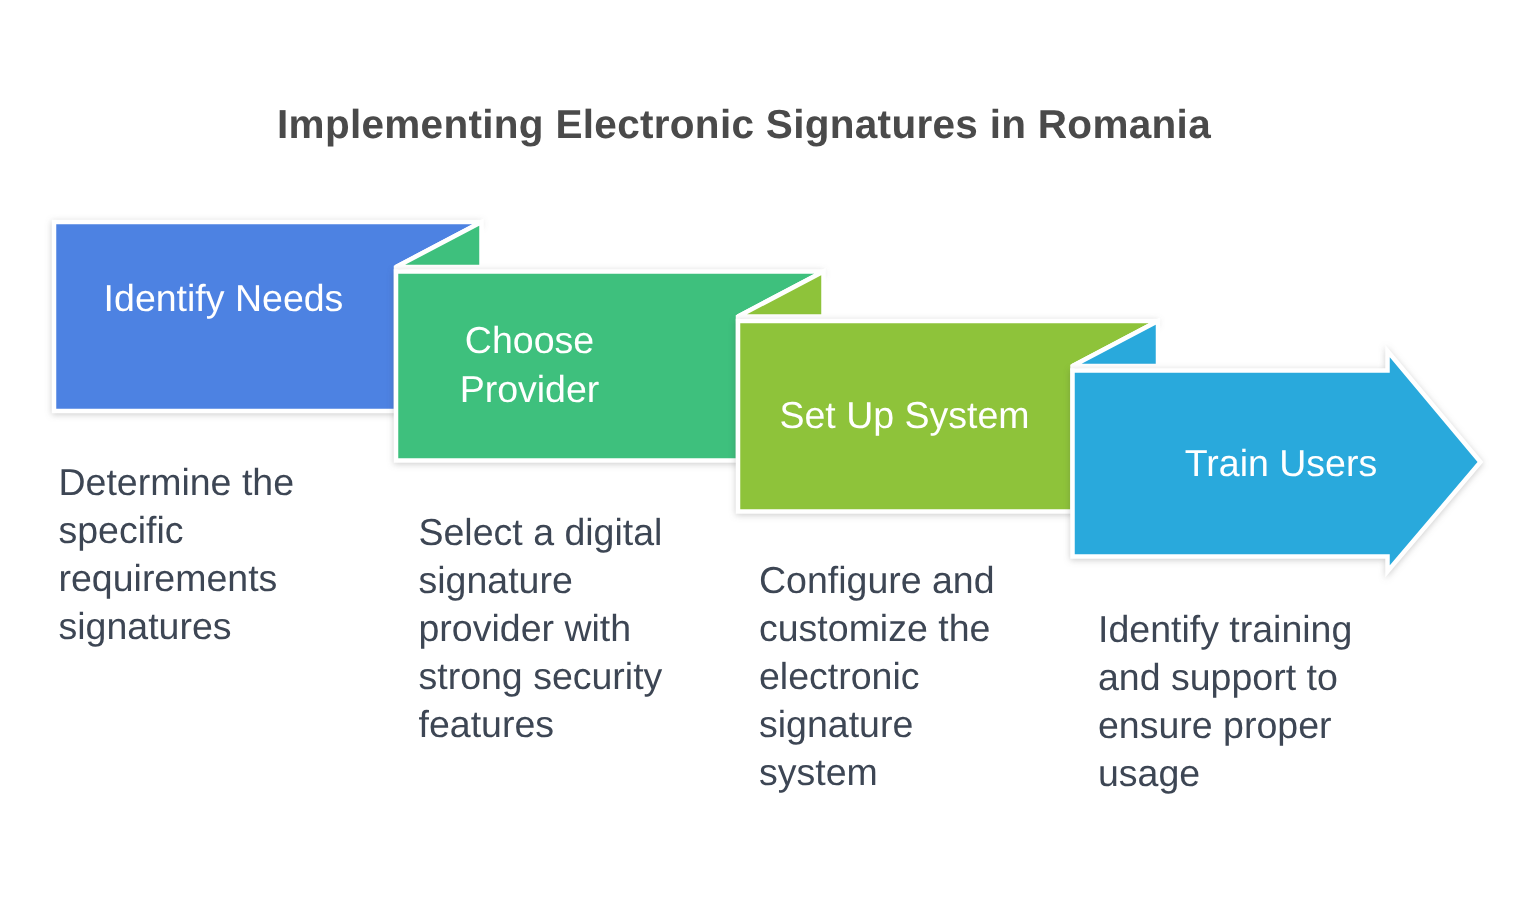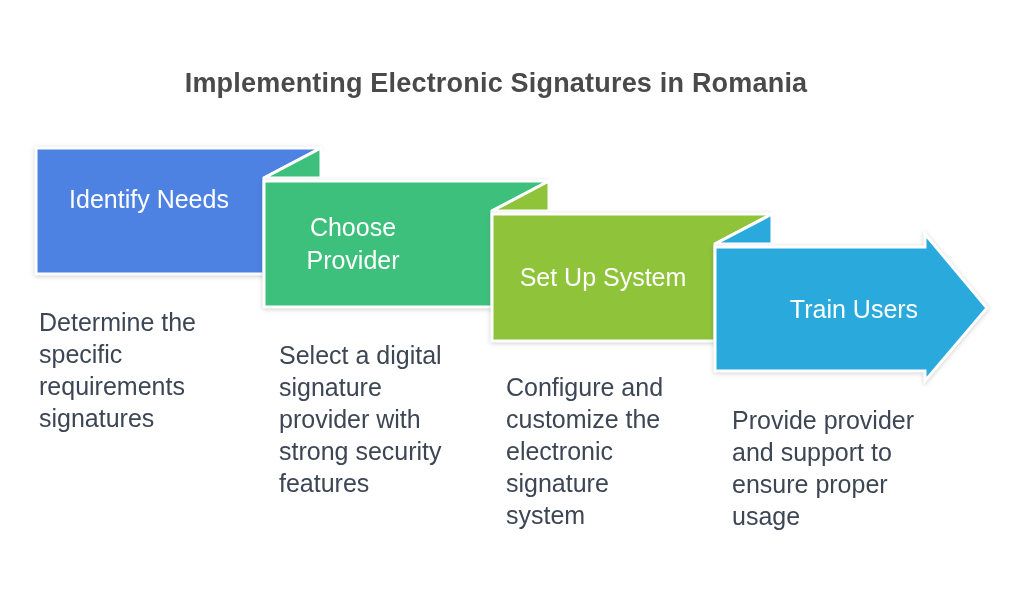--- a/index.html
+++ b/index.html
@@ -114,19 +114,19 @@
     <div>features</div>
   </div>
   <div class="step-desc desc-3">
     <div>Configure and</div>
     <div>customize the</div>
     <div>electronic</div>
     <div>signature</div>
     <div>system</div>
   </div>
   <div class="step-desc desc-4">
-    <div>Provide provider</div>
+    <div>Identify training</div>
     <div>and support to</div>
     <div>ensure proper</div>
     <div>usage</div>
   </div>
 
 </div>
 
 </body></html>

